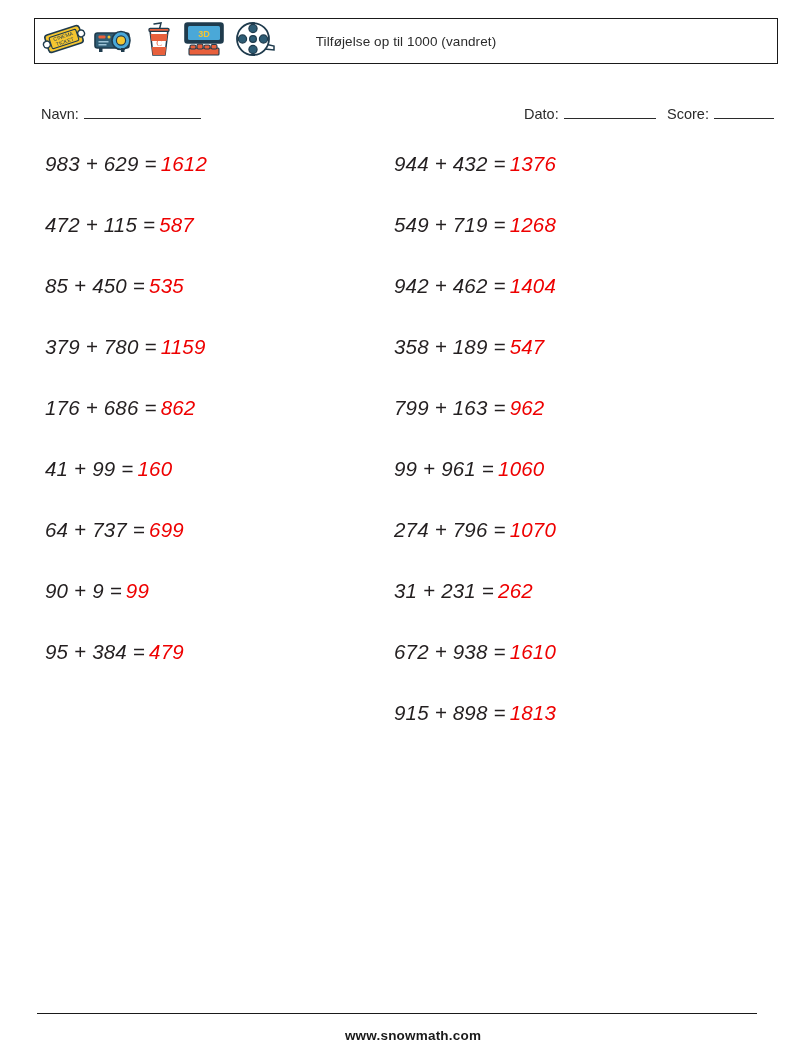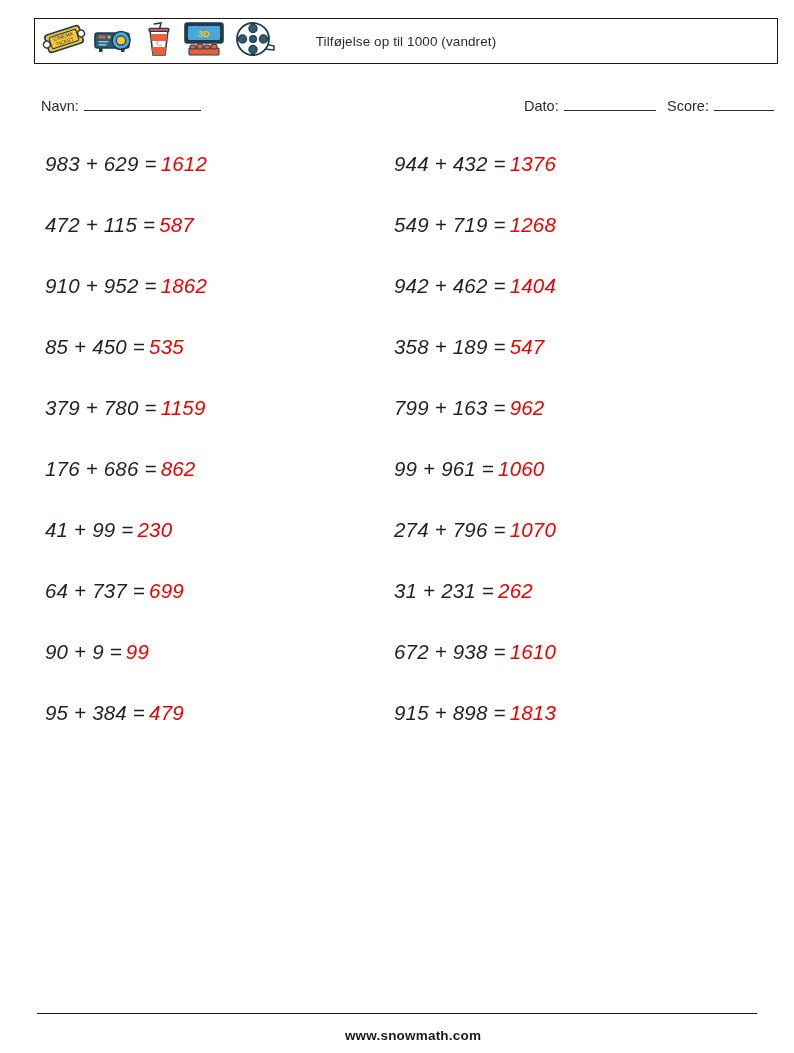--- a/index.html
+++ b/index.html
@@ -60,20 +60,21 @@
     height: 22px;
     font-size: 14.5px;
     color: #2b2b2b;
   }
   .field {
     position: absolute;
     white-space: nowrap;
     display: flex;
     align-items: baseline;
     gap: 5px;
+    margin-top: 8px;
   }
   .field-name  { left: 41px; }
   .field-date  { left: 524px; }
   .field-score { left: 667px; text-align: center; }
   .rule {
     display: inline-block;
     border-bottom: 1.3px solid #2b2b2b;
     height: 11px;
   }
   .rule-name  { width: 117px; }
@@ -222,25 +223,24 @@
     <span class="rule rule-score"></span>
   </div>
 
 </div>
 
 <div class="problems">
 
   <div class="col col-left">
     <div class="prob"><span class="expr">983 + 629 =</span><span class="ans">1612</span></div>
     <div class="prob"><span class="expr">472 + 115 =</span><span class="ans">587</span></div>
-    <div class="prob"><span class="expr">910 + 952 =</span><span class="ans">1862</span></div>
     <div class="prob"><span class="expr">85 + 450 =</span><span class="ans">535</span></div>
     <div class="prob"><span class="expr">379 + 780 =</span><span class="ans">1159</span></div>
     <div class="prob"><span class="expr">176 + 686 =</span><span class="ans">862</span></div>
-    <div class="prob"><span class="expr">41 + 99 =</span><span class="ans">230</span></div>
+    <div class="prob"><span class="expr">41 + 99 =</span><span class="ans">160</span></div>
     <div class="prob"><span class="expr">64 + 737 =</span><span class="ans">699</span></div>
     <div class="prob"><span class="expr">90 + 9 =</span><span class="ans">99</span></div>
     <div class="prob"><span class="expr">95 + 384 =</span><span class="ans">479</span></div>
   </div>
 
   <div class="col col-right">
     <div class="prob"><span class="expr">944 + 432 =</span><span class="ans">1376</span></div>
     <div class="prob"><span class="expr">549 + 719 =</span><span class="ans">1268</span></div>
     <div class="prob"><span class="expr">942 + 462 =</span><span class="ans">1404</span></div>
     <div class="prob"><span class="expr">358 + 189 =</span><span class="ans">547</span></div>

